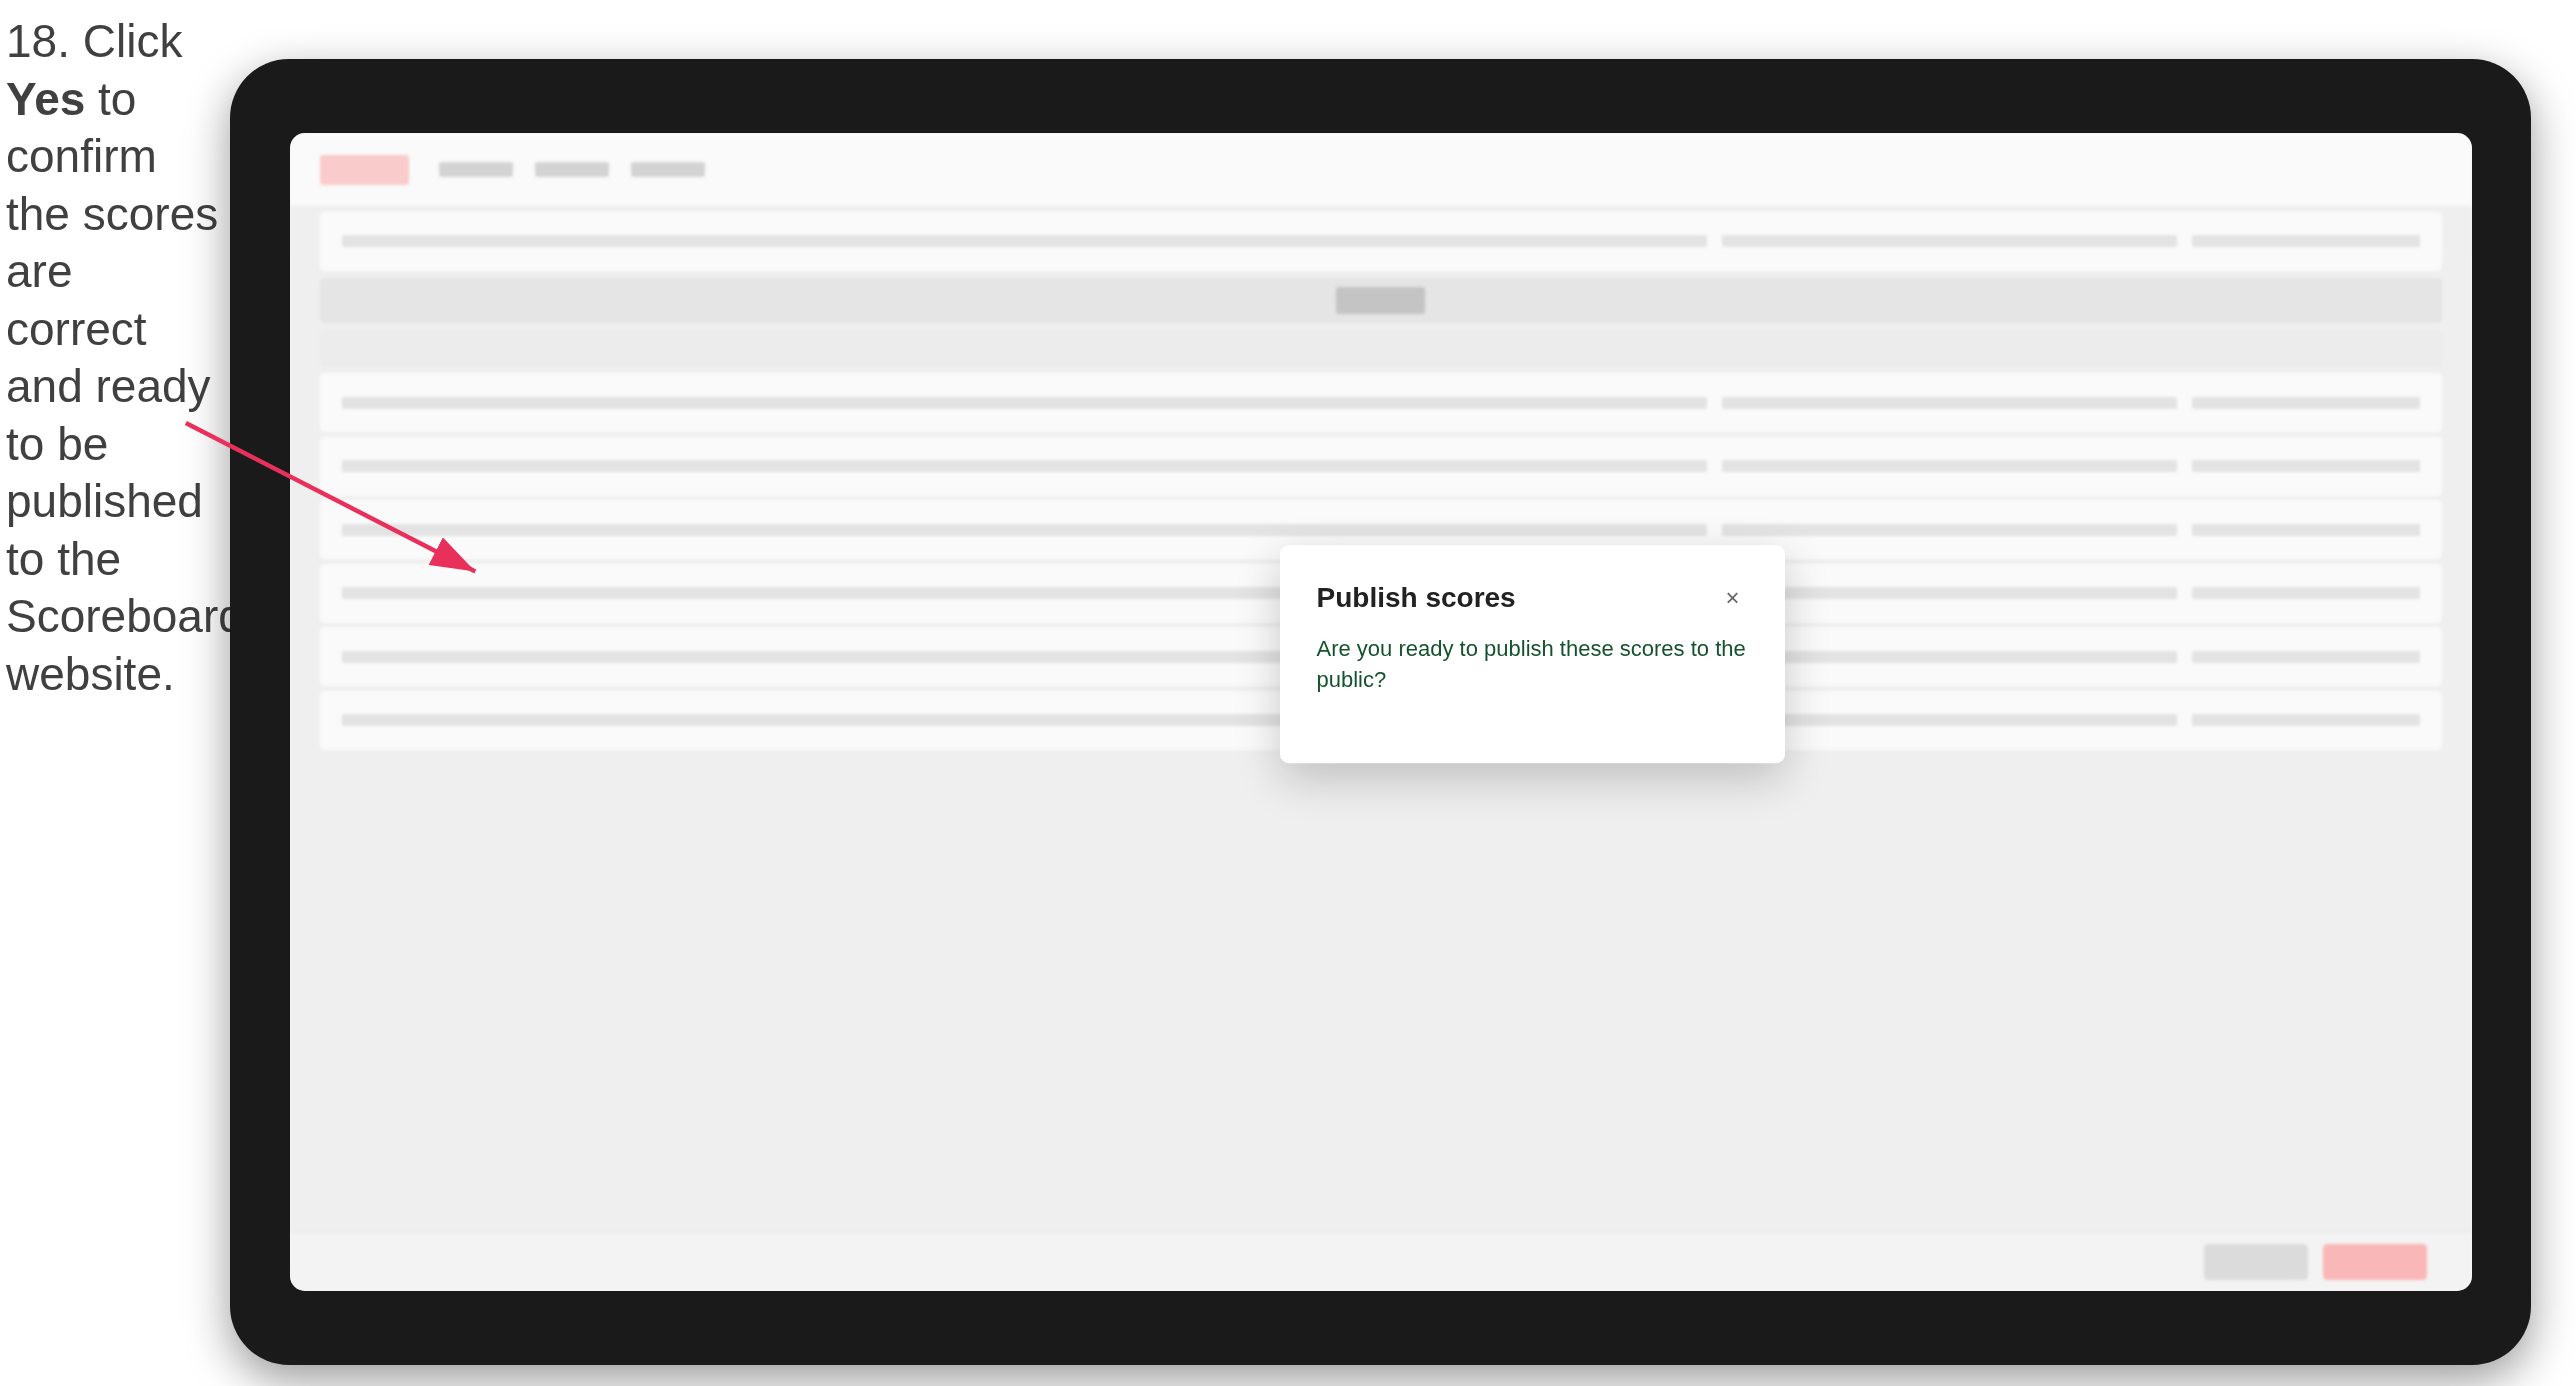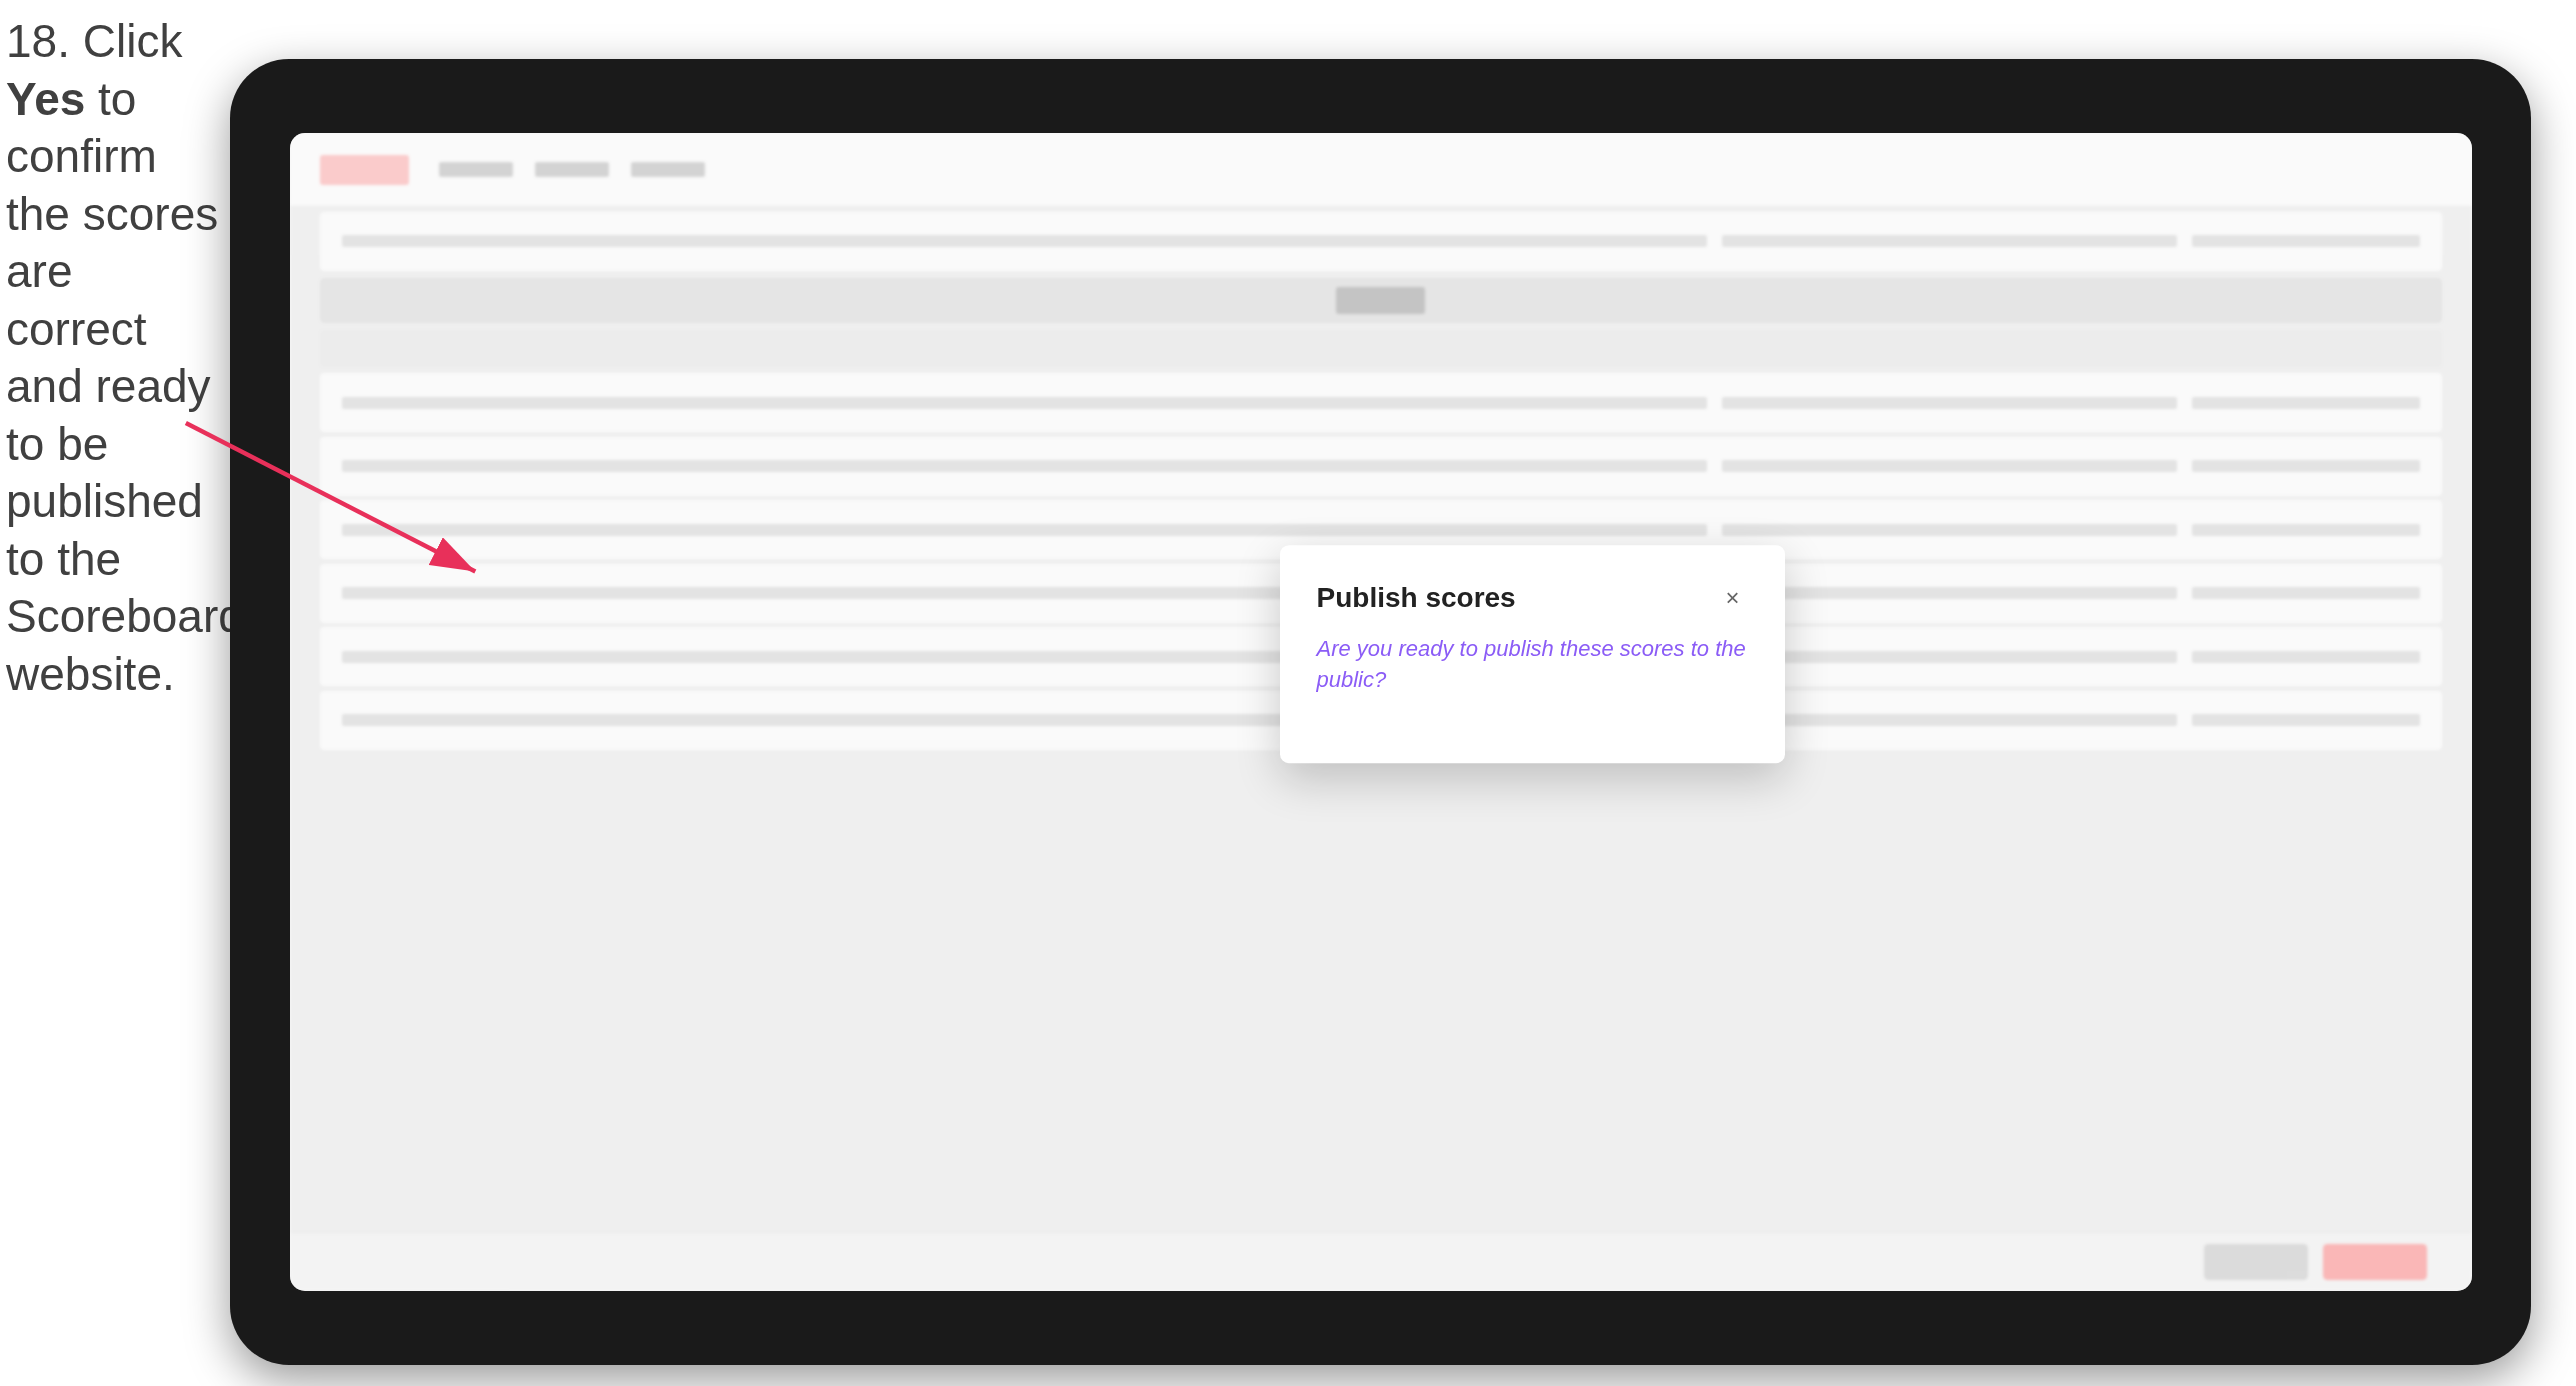--- a/index.html
+++ b/index.html
@@ -205,24 +205,23 @@
       display: flex;
       align-items: center;
       justify-content: center;
       font-size: 24px;
       color: #666;
       border-radius: 3px;
     }
 
     .dialog-body {
       font-size: 22px;
-      color: #8b5cf6;
+      color: #14532d;
       margin-bottom: 30px;
       line-height: 1.4;
-      font-style: italic;
     }
 
     .dialog-actions {
       display: flex;
       justify-content: flex-end;
       gap: 12px;
     }
 
     .btn-cancel {
       padding: 10.4px 27px;

